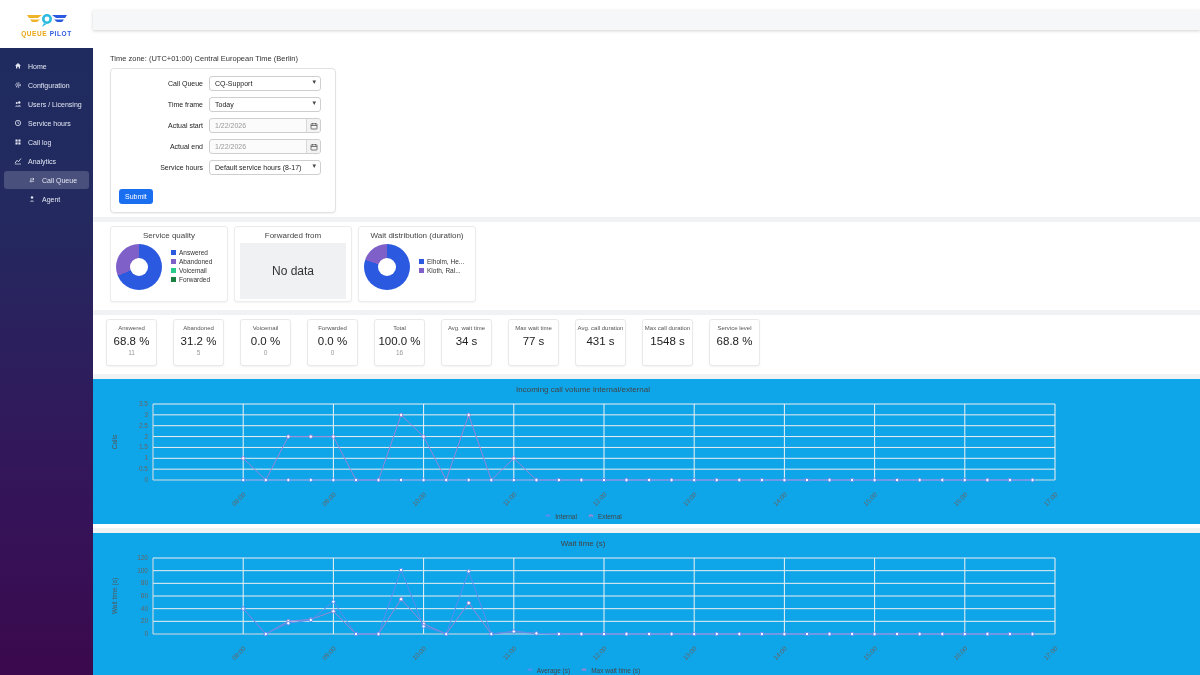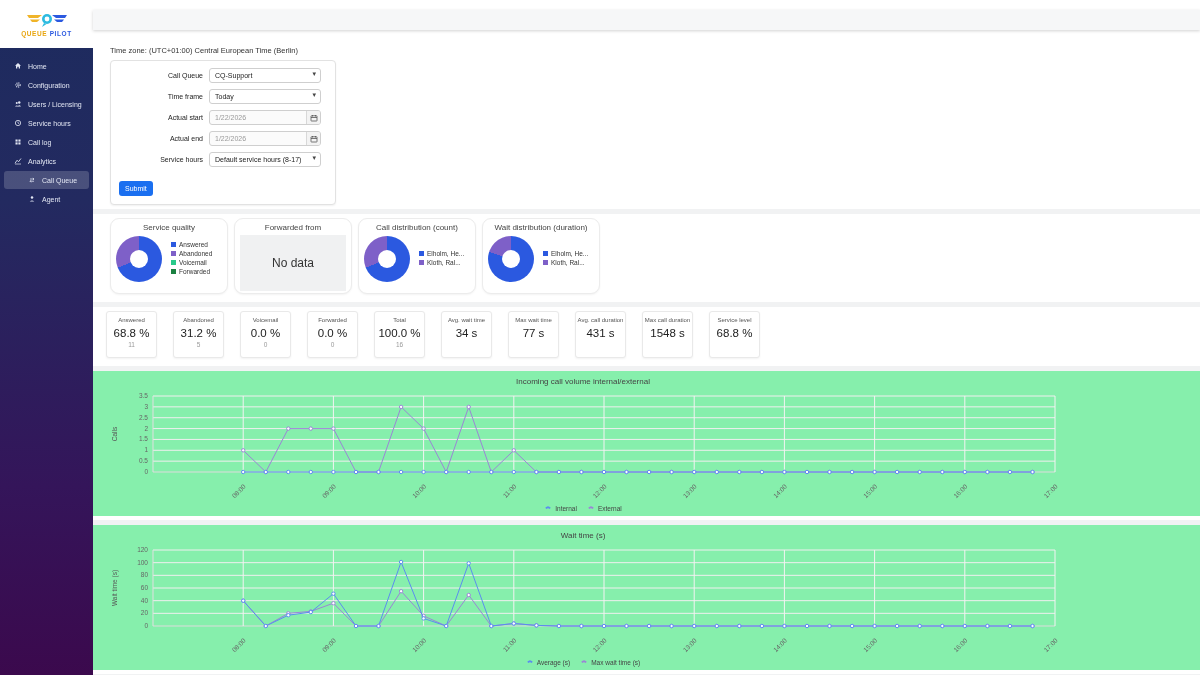--- a/index.html
+++ b/index.html
@@ -18,21 +18,21 @@
   .nav-item { display:flex; align-items:center; gap:6px; padding:5px 6px 5px 10px;
     color:#e2e6f3; font-size:7px; cursor:pointer; margin:1px 4px; border-radius:3px; }
   .nav-item.indent { padding-left:24px; }
   .nav-item.active { background:rgba(255,255,255,.18); }
   .nav-item svg { flex:0 0 auto; }
 
   
   .main { position:absolute; left:93px; top:0; width:1107px; height:675px; background:#fff; }
   .topbar { margin-top:10px; height:20px; background:#f6f7f8;
     box-shadow:0 1px 3px rgba(0,0,0,.18); }
-  .tz-note { margin:16px 0 0 17px; font-size:7.5px; color:#333; }
+  .tz-note { margin:24px 0 0 17px; font-size:7.5px; color:#333; }
 
   .filter-card { margin:5px 0 0 17px; width:226px; border:1px solid #e2e2e2;
     border-radius:4px; background:#fff; box-shadow:0 1px 2px rgba(0,0,0,.06);
     padding:7px 0 6px 0; }
   .f-row { display:flex; align-items:center; margin:0 8px 6px 0; }
   .f-label { width:98px; text-align:right; padding-right:6px; font-size:7px; color:#222; }
   .f-ctrl { position:relative; width:112px; height:15px; border:1px solid #cfcfcf;
     border-radius:3px; background:#fff; font-size:7px; color:#222; display:flex;
     align-items:center; padding-left:5px; }
   .f-ctrl.date { background:#fbfbfb; color:#9a9a9a; }
@@ -41,21 +41,21 @@
     border-left:1px solid #d8d8d8; background:#f3f3f3; border-radius:0 2px 2px 0;
     display:flex; align-items:center; justify-content:center; color:#555; }
   .submit-btn { margin:8px 0 2px 8px; min-width:30px; height:15px; padding:0 6px;
     background:#1a6ff0; color:#fff; font-size:7px; border:none; border-radius:3px;
     cursor:pointer; font-family:inherit; }
 
   .sep { height:5px; background:#f1f2f3; margin-top:4px; }
 
   
   .donut-row { display:flex; gap:6px; padding:4px 0 4px 17px; }
-  .d-card { border:1px solid #ececec; border-radius:9px; background:#fff;
+  .d-card { border:1px solid #ececec; border-radius:3px; background:#fff;
     box-shadow:0 1px 2px rgba(0,0,0,.05); width:118px; height:76px; padding:4px 5px; }
   .d-title { text-align:center; font-size:8px; color:#444; }
   .d-body { display:flex; align-items:center; margin-top:4px; }
   .donut { position:relative; width:46px; height:46px; border-radius:50%; flex:0 0 auto; }
   .donut .hole { position:absolute; left:14px; top:14px; width:18px; height:18px;
     border-radius:50%; background:#fff; }
   .d-legend { margin-left:9px; }
   .dl-item { display:flex; align-items:center; gap:3px; margin-bottom:2px; }
   .dl-sq { width:5px; height:5px; flex:0 0 auto; }
   .dl-txt { font-size:6.5px; color:#333; white-space:nowrap; }
@@ -65,21 +65,21 @@
   
   .stats-row { display:flex; gap:16px; padding:4px 4px 4px 13px; }
   .s-card { width:51px; height:47px; border:1px solid #e9e9e9; border-radius:3px;
     background:#fff; box-shadow:0 1px 2px rgba(0,0,0,.05); text-align:center;
     padding-top:5px; overflow:hidden; }
   .s-label { font-size:6px; color:#555; white-space:nowrap; }
   .s-value { font-size:11.5px; color:#222; margin-top:4px; }
   .s-sub { font-size:6.5px; color:#999; margin-top:2px; }
 
   
-  .chart-panel { padding:6px 0 2px 0; background:#86efac; }
+  .chart-panel { padding:6px 0 2px 0; background:#0ea5e9; }
   .c-title { text-align:center; width:980px; font-size:8px; color:#444; }
   .c-legend { width:980px; display:flex; justify-content:center; gap:10px;
     margin-top:-2px; padding-bottom:2px; }
   .cl-item { display:flex; align-items:center; gap:3px; font-size:6.5px; color:#444; }
   svg text { font-family:"Liberation Sans", sans-serif; }
 </style>
 </head>
 <body>
 
 <div class="app">
@@ -245,38 +245,20 @@
               <div class="dl-item">
          <span class="dl-sq" style="background:#1a8040"></span>
          <span class="dl-txt">Forwarded</span>
               </div>
             </div>
           </div>
         </div>
         <div class="d-card">
           <div class="d-title">Forwarded from</div>
           <div class="no-data-box">No data</div>
-        </div>
-        <div class="d-card">
-          <div class="d-title">Call distribution (count)</div>
-          <div class="d-body">
-              <div class="donut" style="background:conic-gradient(#2b59e0 0% 68.8%,#7e60c8 68.8% 100%)">
-              <div class="hole"></div>
-            </div>
-              <div class="d-legend">
-              <div class="dl-item">
-         <span class="dl-sq" style="background:#2b59e0"></span>
-         <span class="dl-txt">Elholm, He...</span>
-              </div>
-              <div class="dl-item">
-         <span class="dl-sq" style="background:#7e60c8"></span>
-         <span class="dl-txt">Kloth, Ral...</span>
-              </div>
-            </div>
-          </div>
         </div>
         <div class="d-card">
           <div class="d-title">Wait distribution (duration)</div>
           <div class="d-body">
               <div class="donut" style="background:conic-gradient(#2b59e0 0% 80%,#7e60c8 80% 100%)">
               <div class="hole"></div>
             </div>
               <div class="d-legend">
               <div class="dl-item">
          <span class="dl-sq" style="background:#2b59e0"></span>

